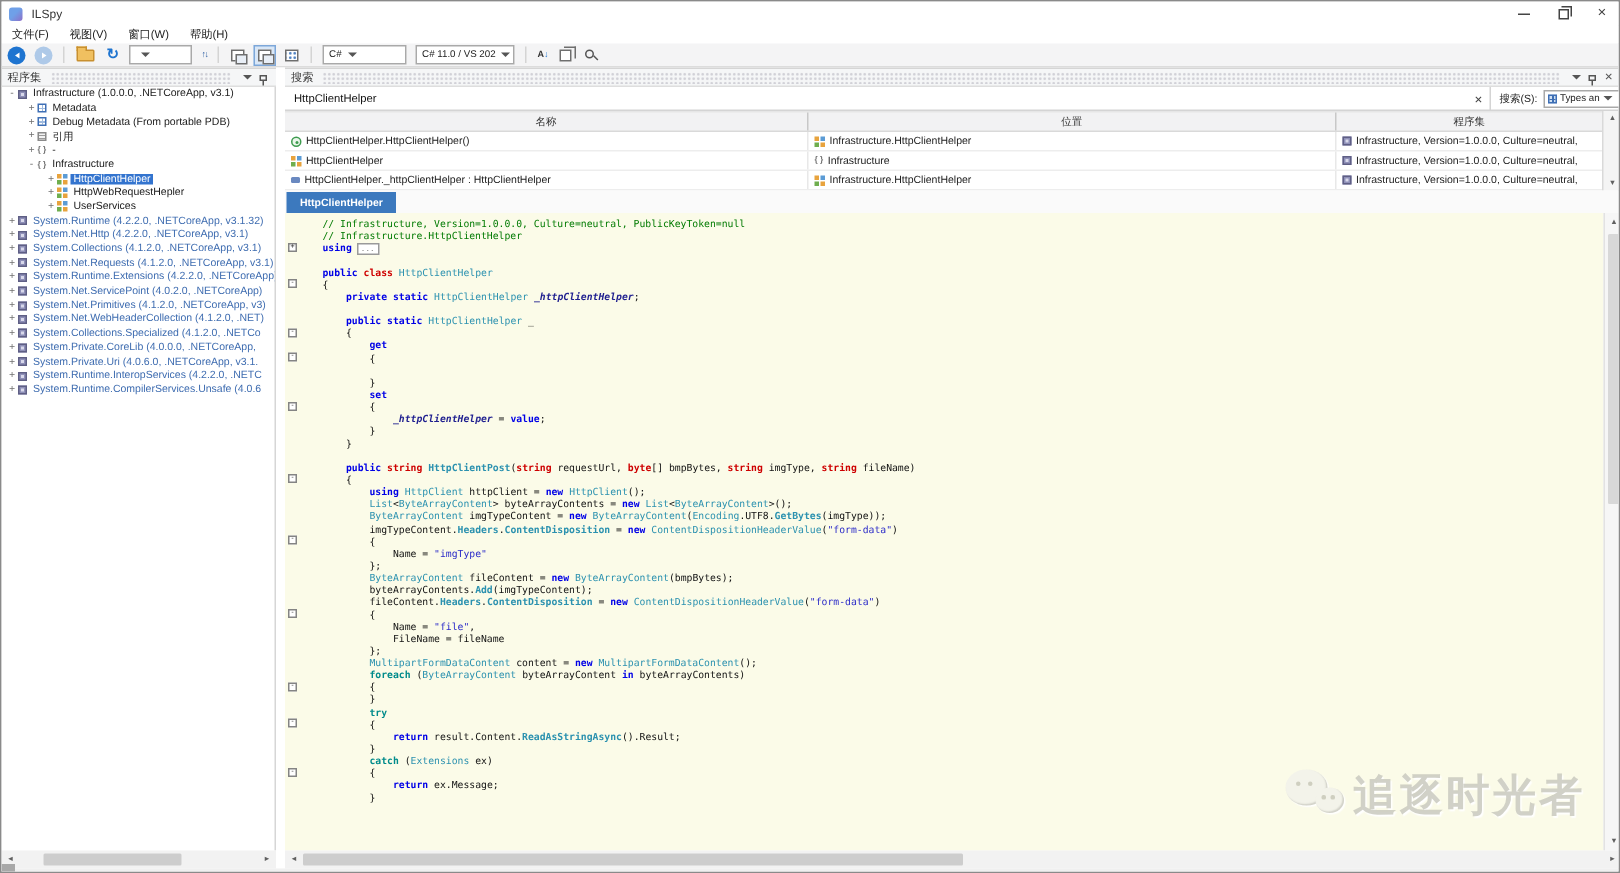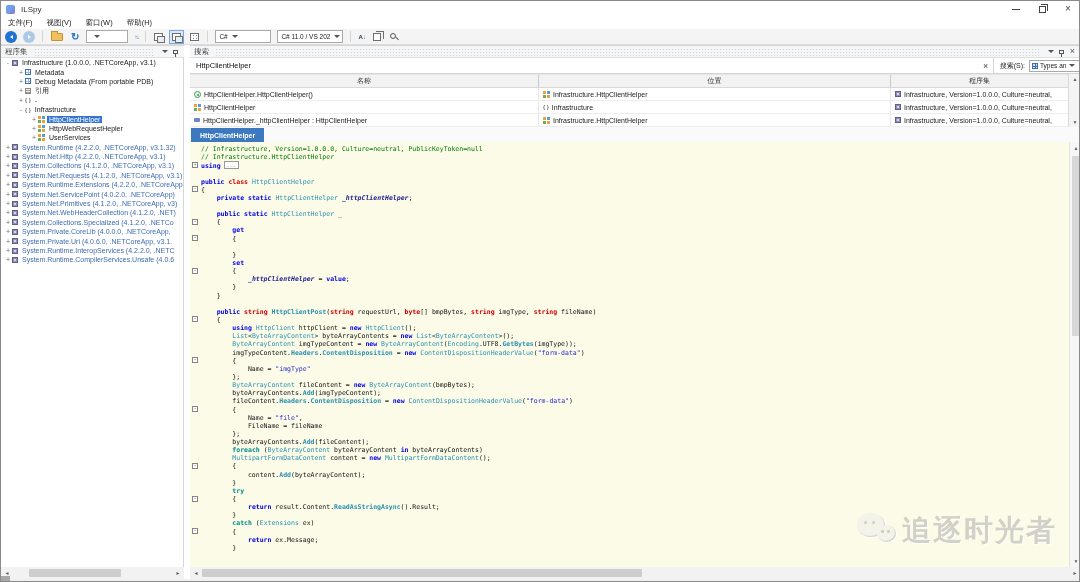--- a/index.html
+++ b/index.html
@@ -118,21 +118,21 @@
   .res-cell .ticon { margin-right:3px; }
 
   
   #tab-row { left:189px; top:126px; width:891px; height:15px; background:#fafafa; }
   #code-tab { position:absolute; left:1px; top:1px; height:14px; background:#3c79be; color:#fff; font-size:7px; font-weight:bold; display:flex; align-items:center; padding:0 9px; }
   #code-area { left:189px; top:141px; width:879px; height:425px; background:#fbfbe8; overflow:hidden; }
   #code-lines { padding-top:3px; }
   .code-line { display:flex; height:8.15px; }
   .fold-col { width:11px; flex:none; position:relative; }
   .fold-box { position:absolute; left:2px; top:0.5px; width:6px; height:6px; border:1px solid #848484; background:#fff; color:#333; font:4.5px/4.5px "DejaVu Sans Mono",monospace; text-align:center; }
-  .code-text { white-space:pre; font:6.5px/8.15px "DejaVu Sans Mono",monospace; color:#111; }
+  .code-text { white-space:pre; font:6.5px/8.15px "DejaVu Sans Mono",monospace; color:#111;margin-left:14px; }
   .cm { color:#007a00; } .kw { color:#0000e6; font-weight:bold; } .ty { color:#ce0000; font-weight:bold; }
   .ctrl { color:#008b8b; font-weight:bold; } .tn { color:#2b91af; } .me { color:#2b91af; font-weight:bold; }
   .fl { color:#1f1f8f; font-style:italic;font-weight:bold; } .st { color:#2a2ac8; } .pl { color:#111; }
   .cbox { display:inline-block; border:1px solid #9a9a9a; background:#fff; color:#7a7a7a; font-size:5px; line-height:4px; padding:1px 2px; margin-left:3px; vertical-align:0.5px; }
 
   
   #watermark { left:856px; top:508px; width:215px; height:52px; pointer-events:none;text-align:center; }
   .wm-bubble { position:absolute; border-radius:50%; background:#f3f3ea; box-shadow:1px 1px 1px #fff, inset -1px -1px 1px rgba(160,160,150,.4); }
   .wm-b1 { left:0; top:4px; width:28px; height:24px; }
   .wm-b2 { left:20px; top:16px; width:19px; height:17px; }
@@ -574,39 +574,31 @@
       <div class="code-line">
         <span class="fold-col"></span>
         <span class="code-text"><span class="pl">            FileName = fileName</span></span>
       </div>
       <div class="code-line">
         <span class="fold-col"></span>
         <span class="code-text"><span class="pl">        };</span></span>
       </div>
       <div class="code-line">
         <span class="fold-col"></span>
-        <span class="code-text"><span class="pl">        byteArrayContents.</span><span class="me">Add</span><span class="pl">(fileContent);</span></span>
+        <span class="code-text"><span class="pl">        </span><span class="tn">MultipartFormDataContent</span><span class="pl"> content = </span><span class="kw">new</span><span class="pl"> </span><span class="tn">MultipartFormDataContent</span><span class="pl">();</span></span>
       </div>
       <div class="code-line">
         <span class="fold-col"></span>
         <span class="code-text"><span class="pl">        </span><span class="ctrl">foreach</span><span class="pl"> (</span><span class="tn">ByteArrayContent</span><span class="pl"> byteArrayContent </span><span class="kw">in</span><span class="pl"> byteArrayContents)</span></span>
       </div>
       <div class="code-line">
-        <span class="fold-col"></span>
-        <span class="code-text"><span class="pl">        </span><span class="tn">MultipartFormDataContent</span><span class="pl"> content = </span><span class="kw">new</span><span class="pl"> </span><span class="tn">MultipartFormDataContent</span><span class="pl">();</span></span>
-      </div>
-      <div class="code-line">
         <span class="fold-col">
           <span class="fold-box">-</span>
         </span>
         <span class="code-text"><span class="pl">        {</span></span>
-      </div>
-      <div class="code-line">
-        <span class="fold-col"></span>
-        <span class="code-text"><span class="pl">            content.</span><span class="me">Add</span><span class="pl">(byteArrayContent);</span></span>
       </div>
       <div class="code-line">
         <span class="fold-col"></span>
         <span class="code-text"><span class="pl">        }</span></span>
       </div>
       <div class="code-line">
         <span class="fold-col"></span>
         <span class="code-text"><span class="pl">        </span><span class="ctrl">try</span></span>
       </div>
       <div class="code-line">

